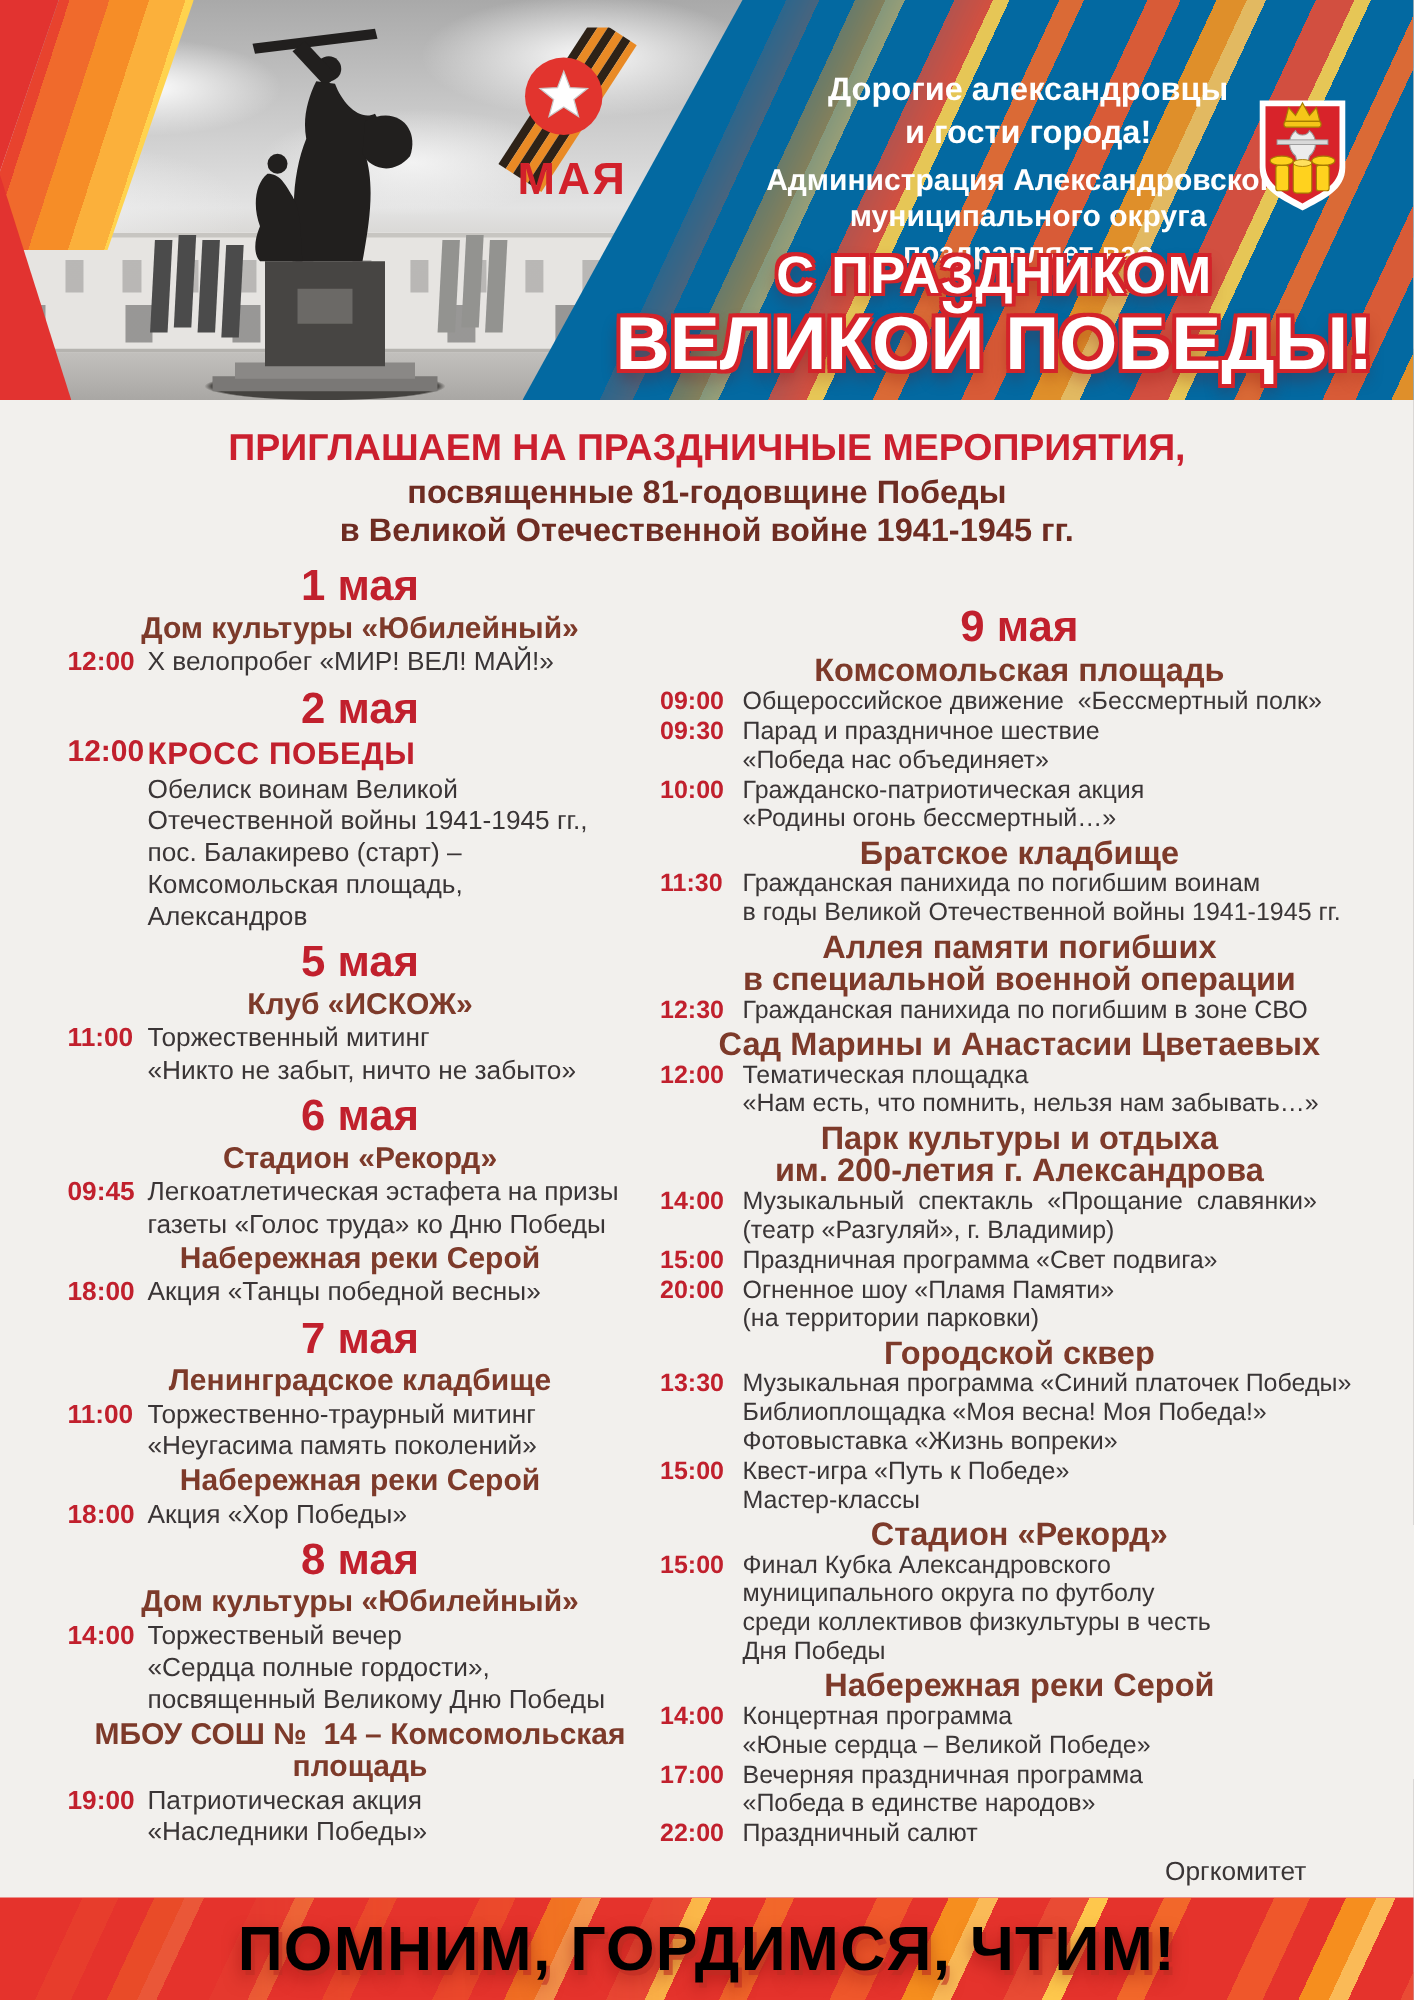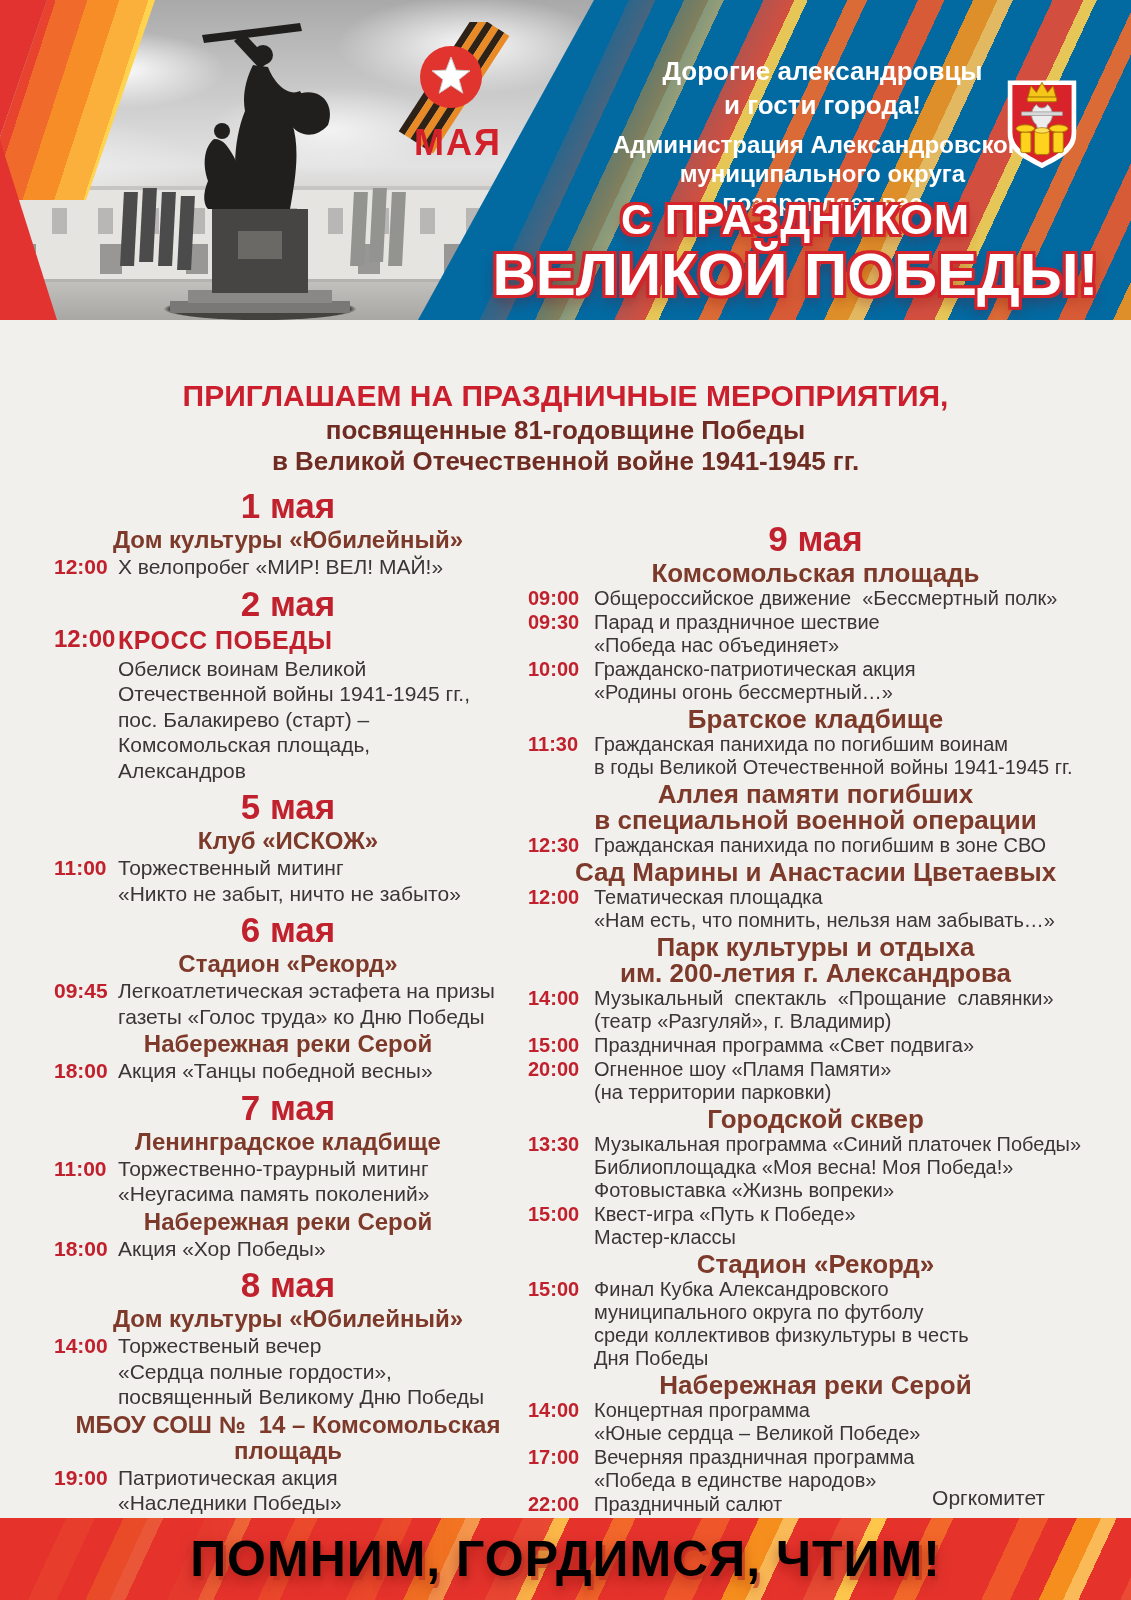--- a/index.html
+++ b/index.html
@@ -62,21 +62,21 @@
   .a1{top:106px;} .a2{top:135px;} .a3{top:164px;}
   .holiday{left:470px;right:10px;
     text-shadow:-3px -3px 0 #d4232a,3px -3px 0 #d4232a,-3px 3px 0 #d4232a,3px 3px 0 #d4232a,
       0 -3px 0 #d4232a,0 3px 0 #d4232a,-3px 0 0 #d4232a,3px 0 0 #d4232a,0 7px 14px rgba(120,0,0,.45);}
   .h1{top:196px;font-size:42px;letter-spacing:1px;}
   .h2{top:240px;font-size:60px;letter-spacing:0;}
   .coat{position:absolute;right:52px;top:76px;width:74px;height:94px;}
 
   
   .content{position:absolute;left:0;top:320px;right:0;bottom:82px;background:#f2f0ed;}
-  .intro{text-align:center;padding-top:20px;margin-top:37px;}
+  .intro{text-align:center;padding-top:20px;}
   .intro-line1{font-size:30px;line-height:38px;font-weight:700;color:#cb1f2e;}
   .intro-line2,.intro-line3{font-size:26px;line-height:31px;font-weight:700;color:#6e2c22;}
   .columns{display:flex;align-items:flex-start;padding:8px 28px 0 54px;}
   .col{color:#3a3536;}
   .col-left{flex:none;width:468px;font-size:21px;line-height:25.5px;}
   .col-right{flex:1;min-width:0;font-size:20px;line-height:23px;padding-left:6px;margin-top:33px;}
 
   .date-heading{font-size:35px;line-height:38px;font-weight:700;color:#c1202d;text-align:center;margin:5px 0 1px;}
   .day-section:first-child .date-heading{margin-top:2px;}
   .venue-heading{font-weight:700;color:#7d3a2a;text-align:center;margin:2px 0 1px;}

